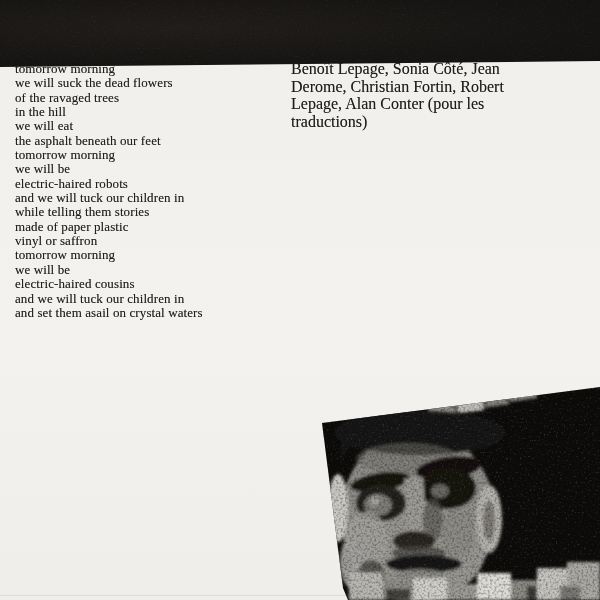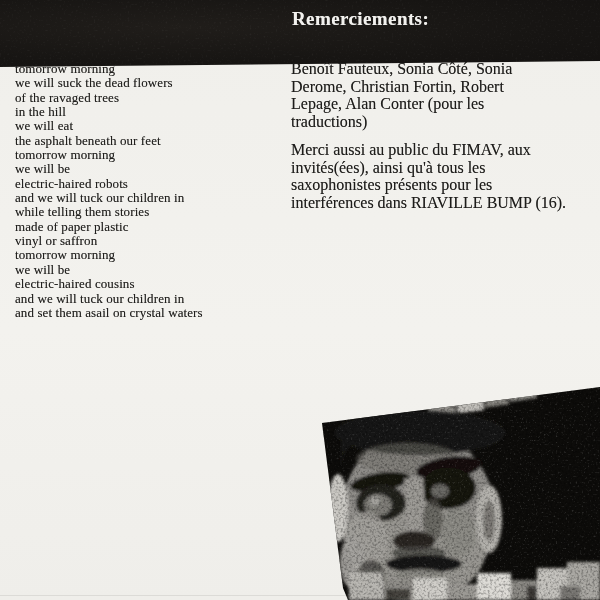--- a/index.html
+++ b/index.html
@@ -53,21 +53,20 @@
     background: #d7d6d2; opacity: 0.8;
   }
   .photo-svg { position: absolute; left: 0; top: 0; width: 600px; height: 600px; }
 </style>
 </head>
 <body>
 
 <div class="page">
 
   <div class="header-bar"></div>
-  <div class="header-title">Remerciements:</div>
 
   <div class="poem">tomorrow morning
 we will suck the dead flowers
 of the ravaged trees
 in the hill
 we will eat
 the asphalt beneath our feet
 tomorrow morning
 we will be
 electric-haired robots
@@ -75,28 +74,24 @@
 while telling them stories
 made of paper plastic
 vinyl or saffron
 tomorrow morning
 we will be
 electric-haired cousins
 and we will tuck our children in
 and set them asail on crystal waters</div>
 
   <div class="credits">
-    <p>Benoît Fauteux, Sonia Côté, Sonia
+    <p>Benoît Lepage, Sonia Côté, Jean
 Derome, Christian Fortin, Robert
 Lepage, Alan Conter (pour les
 traductions)</p>
-    <p>Merci aussi au public du FIMAV, aux
-invités(ées), ainsi qu'à tous les
-saxophonistes présents pour les
-interférences dans RIAVILLE BUMP (16).</p>
   </div>
 
   <div class="scan-edge-line"></div>
 
   <svg class="photo-svg" viewBox="0 0 600 600" role="img" aria-label="grainy face photo">
     <defs>
       <clipPath id="photoClip">
         <polygon points="322,423 600,387 600,600 348,600 343,588"></polygon>
       </clipPath>
       <filter id="grainDark" x="-5%" y="-5%" width="110%" height="110%">

